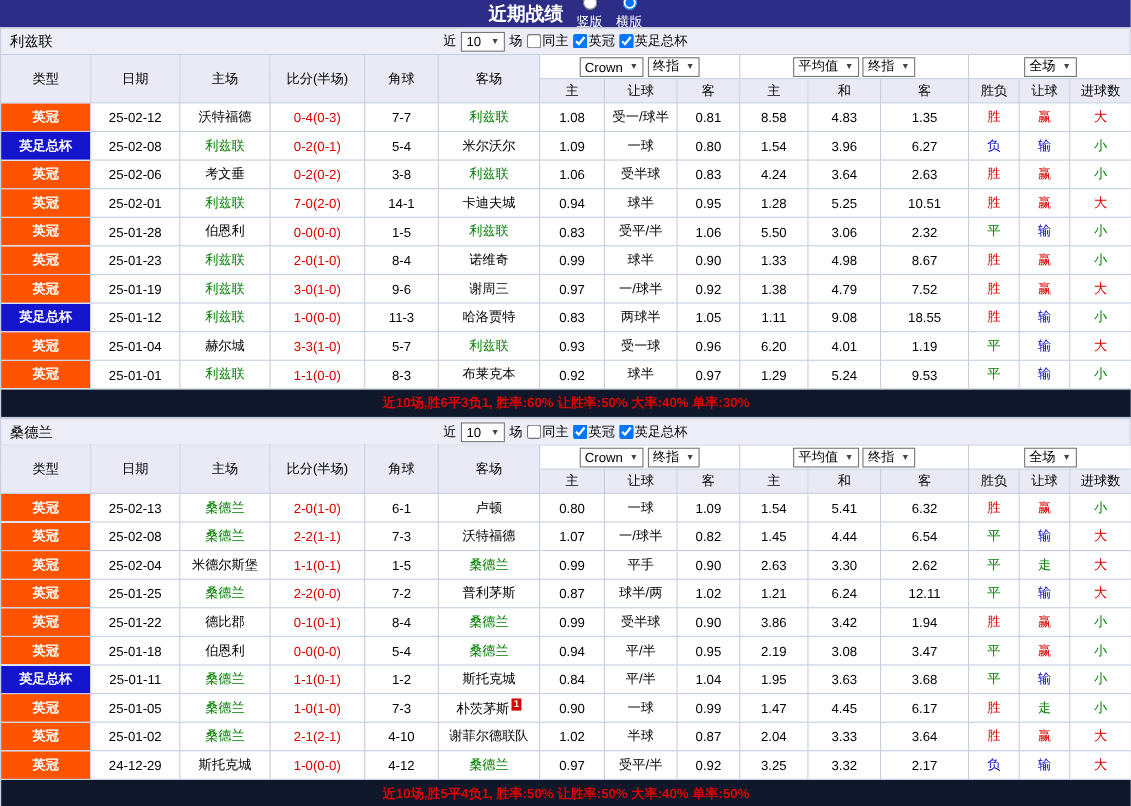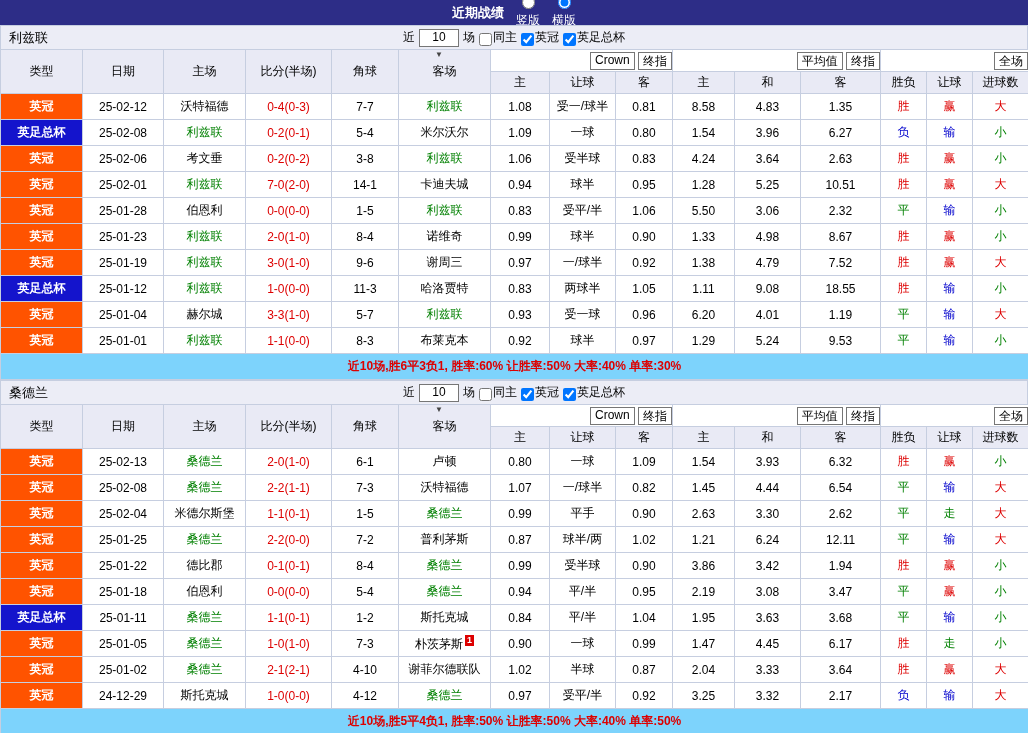--- a/index.html
+++ b/index.html
@@ -1,41 +1,41 @@
 <!DOCTYPE html>
 <html><head>
 <meta charset="utf-8">
 <style>
   * { margin:0; padding:0; box-sizing:border-box; }
   html,body { background:#fff; }
   body { width:1028px; font-family:"Liberation Sans","DejaVu Sans",sans-serif; font-size:12px; color:#000; }
   .topbar { height:25px; background:#2d2d87; color:#fff; display:flex; align-items:center; justify-content:center; gap:12px; }
-  .topbar .title { font-weight:bold; font-size:13px; }
+  .topbar .title { font-weight:bold; font-size:17px; }
   .radio-label { display:inline-flex; align-items:center; gap:3px; font-size:12px;flex-direction:column; }
   input[type=radio], input[type=checkbox] { width:13px; height:13px; margin:0; vertical-align:middle; }
   .section-bar { height:24px; background:#ecedf6; border:1px solid #c6cee0; border-bottom:none; display:flex; align-items:center; padding:0 8px; position:relative; }
   .team-name { font-size:13px; }
   .filter-controls { position:absolute; left:50%; transform:translateX(-50%); display:flex; align-items:center; gap:4px; white-space:nowrap; }
-  .cb-label { display:inline-flex; align-items:flex-end; gap:1px; }
-  .select { display:inline-flex; align-items:center; justify-content:space-between; gap:6px; background:#fff; border:1px solid #767676; height:18px; padding:0 4px; font-size:12px; color:#000; vertical-align:middle;flex-direction:column; }
+  .cb-label { display:inline-flex; align-items:center; gap:1px; }
+  .select { display:inline-flex; align-items:center; justify-content:space-between; gap:6px; background:#fff; border:1px solid #767676; height:18px; padding:0 4px; font-size:12px; color:#000; vertical-align:middle; }
   .select .arrow { font-size:8px; color:#444; }
   table { width:1028px; table-layout:fixed; border-collapse:collapse; }
   th,td { border:1px solid #c6cee0; text-align:center; white-space:nowrap; overflow:hidden; font-weight:normal; }
   thead th { background:#e9eaf5; height:22px; font-size:12px; }
-  thead th.dd { background:#ffffff;text-align:right; }
+  thead th.dd { background:#ffffff; }
   tbody td { height:26px; }
   td.type { color:#fff; font-weight:bold; }
   td.type.league { background:#ff5300; }
   td.type.cup { background:#1414cc; }
   .teamgreen { color:#008000; }
   td.score { color:#dd0000; }
   .c-red { color:#dd0000; }
   .c-green { color:#008000; }
   .c-blue { color:#0000cc; }
-  tfoot td { height:26px; color:#dd0000; font-weight:bold; background:#7dd3fc; }
+  tfoot td { height:26px; color:#dd0000; font-weight:bold; background:#0f172a; }
   sup.redcard { display:inline-block; background:#dd0000; color:#fff; font-size:9px; line-height:11px; padding:0 2px; margin-left:2px; font-weight:bold; vertical-align:super; }
 </style>
 </head>
 <body>
 
 <div class="topbar">
   <span class="title">近期战绩</span>
   <label class="radio-label">
     <input type="radio" name="layout" style="">
     <span>竖版</span>
@@ -409,21 +409,21 @@
           <td class="type league">英冠</td>
           <td>25-02-13</td>
           <td class="teamgreen">桑德兰</td>
           <td class="score">2-0(1-0)</td>
           <td>6-1</td>
           <td>卢顿</td>
           <td>0.80</td>
           <td>一球</td>
           <td>1.09</td>
           <td>1.54</td>
-          <td>3.93</td>
+          <td>5.41</td>
           <td>6.32</td>
           <td class="c-red">胜</td>
           <td class="c-red">赢</td>
           <td class="c-green">小</td>
         </tr>
         <tr>
           <td class="type league">英冠</td>
           <td>25-02-08</td>
           <td class="teamgreen">桑德兰</td>
           <td class="score">2-2(1-1)</td>

